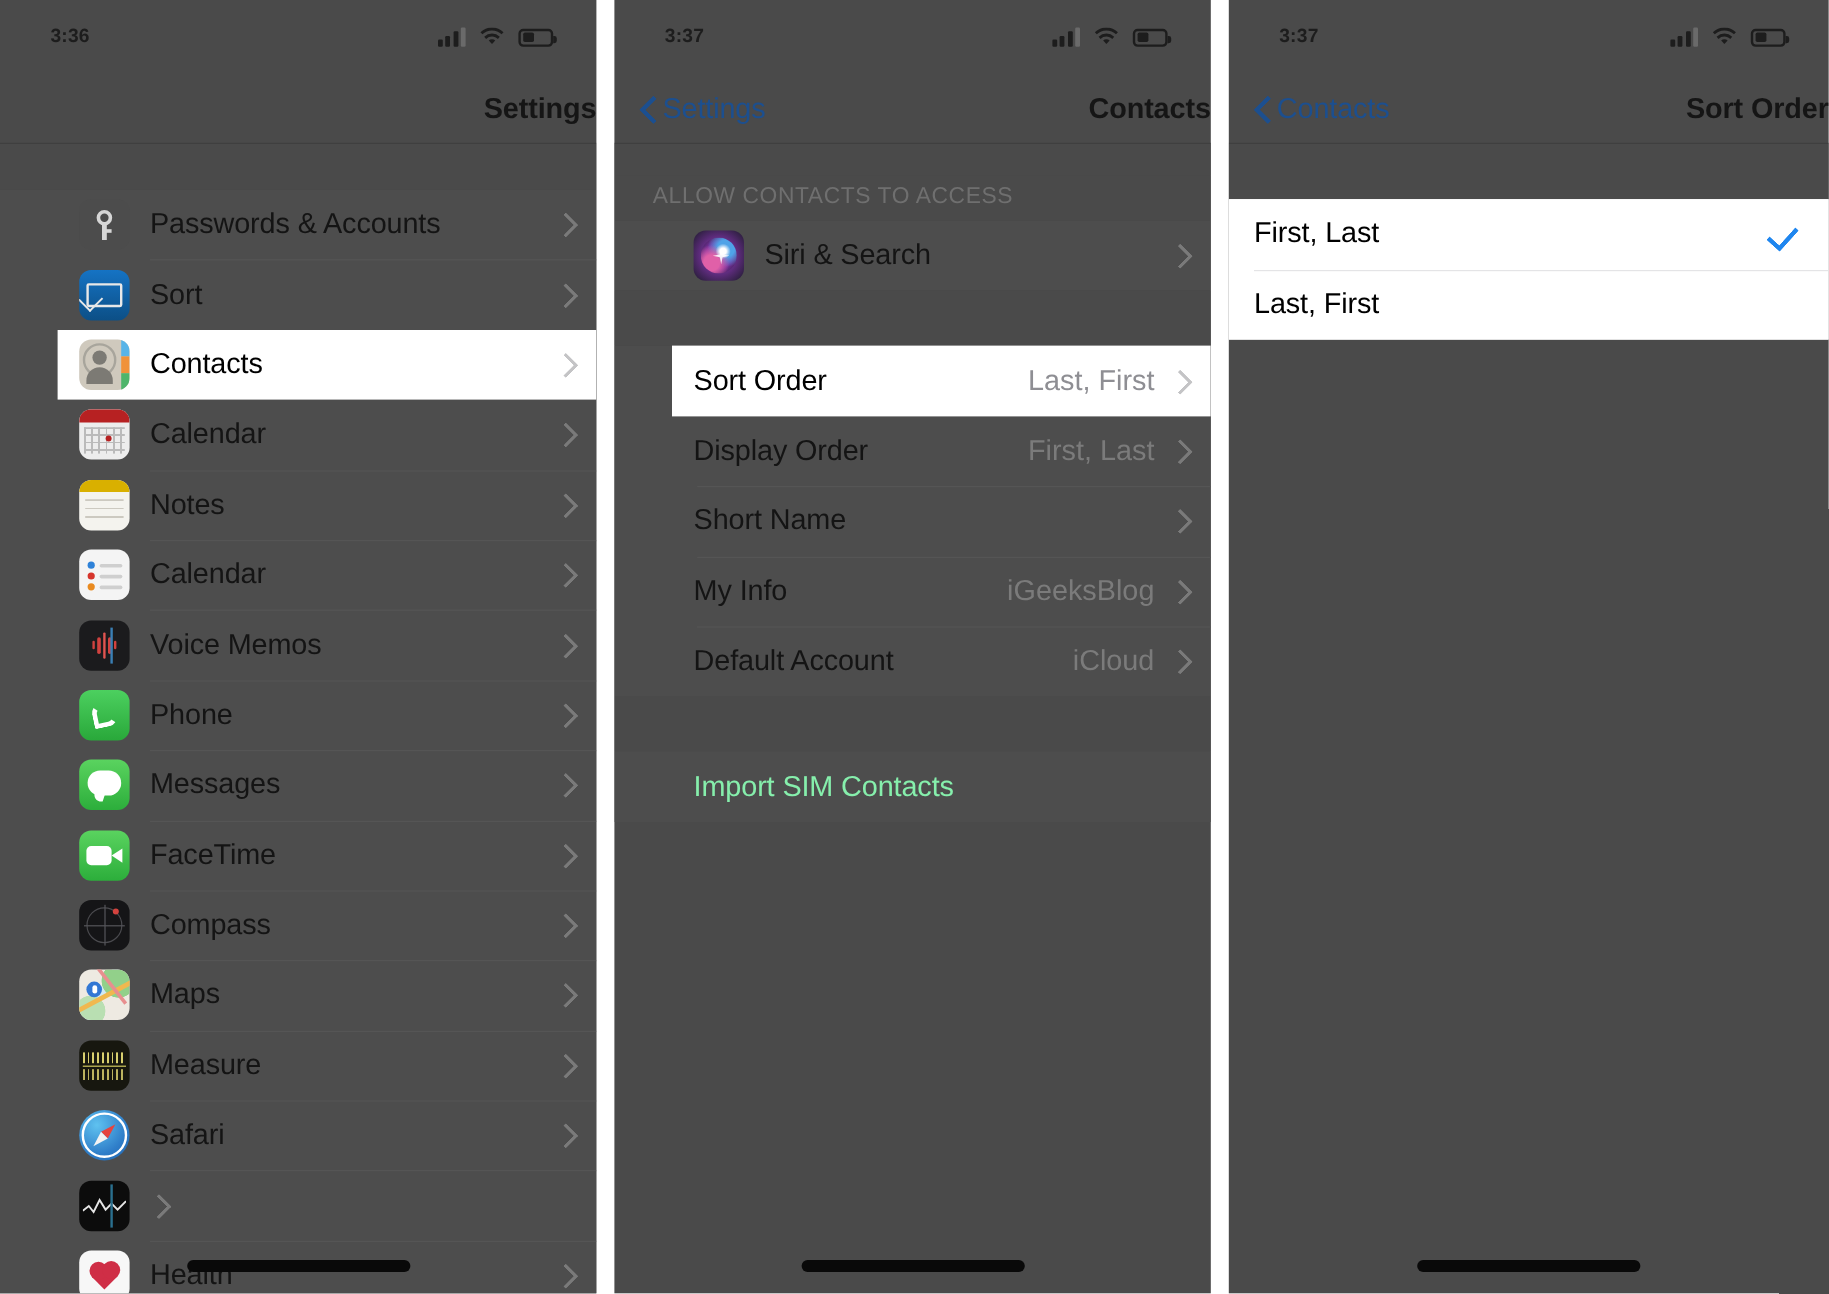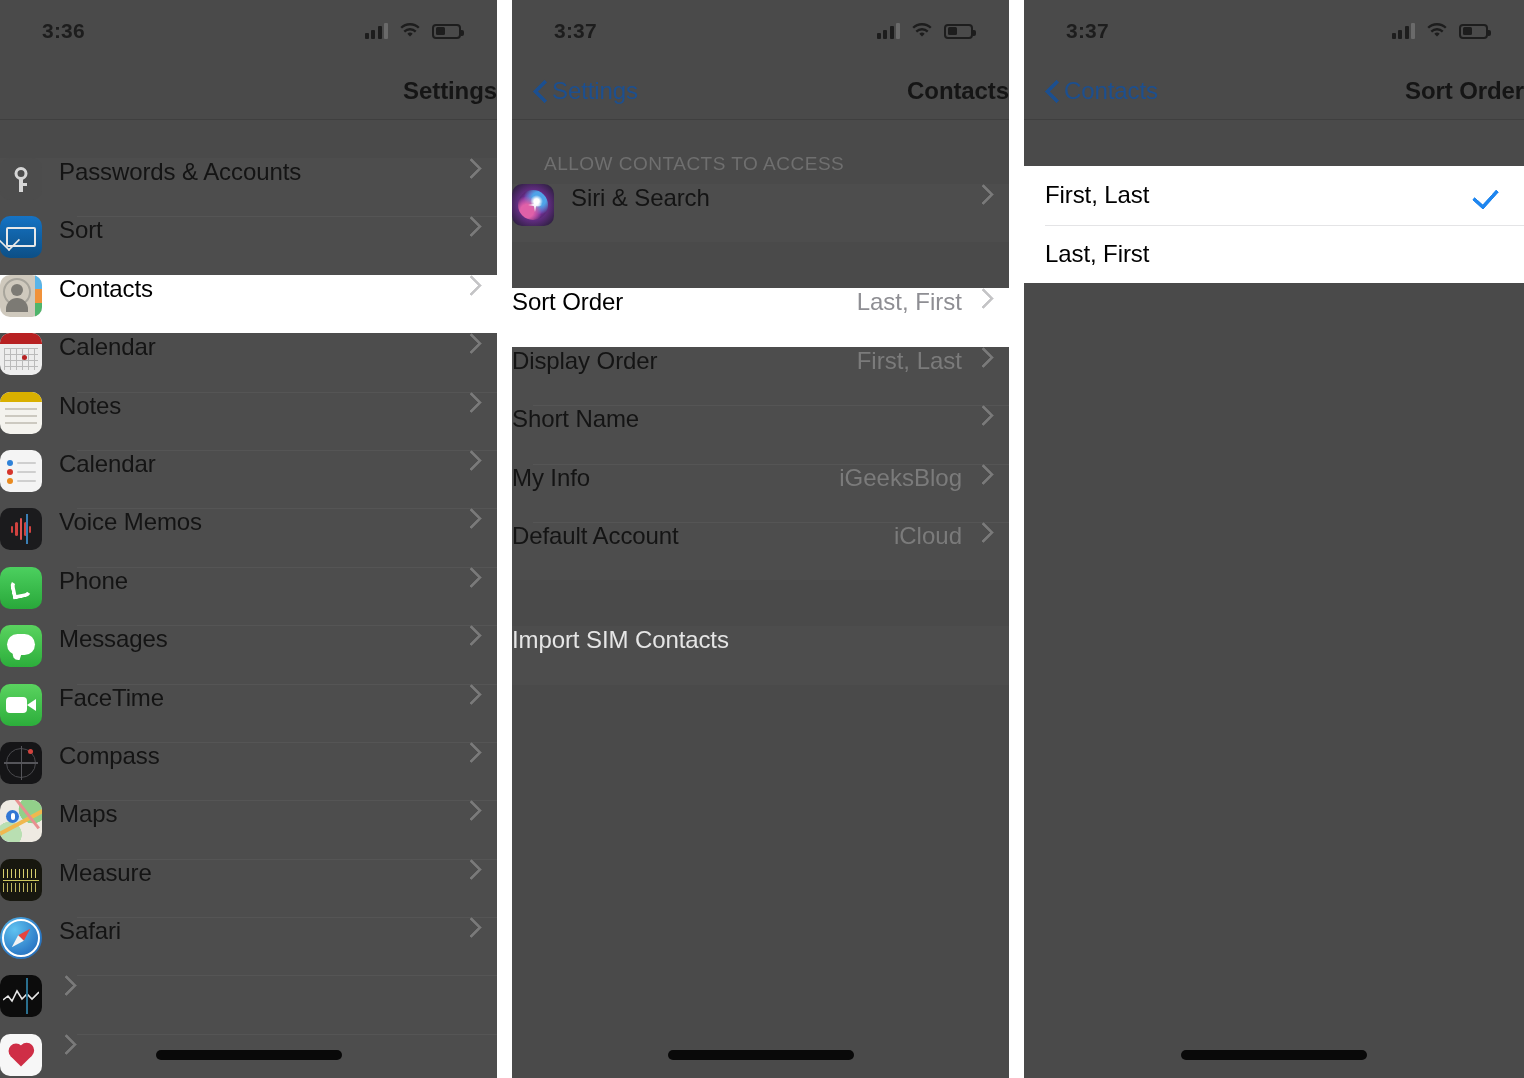--- a/index.html
+++ b/index.html
@@ -35,21 +35,21 @@
   
   .statusbar {
     position: relative;
     height: 62px;
     display: flex;
     align-items: center;
     justify-content: space-between;
     padding: 0 36px 0 42px;
   }
   .clock {
-    font-size: 21px;
+    font-size: 16px;
     font-weight: 600;
     color: #1d1d1d;
     letter-spacing: .2px;
   }
   .status-icons { display: flex; align-items: center; gap: 11px; }
   .signal { display: flex; align-items: flex-end; gap: 2.5px; height: 16px; }
   .signal i { display: block; width: 4px; background: #1d1d1d; border-radius: 1px; }
   .signal i:nth-child(1) { height: 6px; }
   .signal i:nth-child(2) { height: 9px; }
   .signal i:nth-child(3) { height: 13px; }
@@ -103,23 +103,25 @@
     border-radius: 1px;
   }
   .nav-back-label { font-size: 24px; color: #1c4f8f; letter-spacing: -.1px; }
 
   
   .spacer-top { height: 38px; }
   .group { background: #4d4d4d; }
   .row {
     position: relative;
     display: flex;
-    align-items: flex-start;
+    align-items: center;
     height: 58.4px;
+    padding-left: 18px;
     padding-right: 22px;
+    margin-left: 48px;
   }
   .row + .row::before {
     content: "";
     position: absolute; left: 77px; right: 0; top: 0;
     height: 1px; background: #555555;
   }
   .row-plain + .row-plain::before { left: 21px; }
   .row-icon {
     width: 42px; height: 42px;
     border-radius: 10px;
@@ -168,21 +170,21 @@
   .section-header {
     font-size: 19px;
     color: #6f6f6f;
     letter-spacing: .5px;
     padding: 0 0 9px 32px;
     height: 38px;
     display: flex;
     align-items: flex-end;
   }
   .gap-block { background: #4a4a4a; }
-  .link-row .row-label { color: #e5e5e5; }
+  .link-row .row-label { color: #86efac; }
 
   
   .white-group { background: #ffffff; }
   .white-row {
     position: relative;
     display: flex;
     align-items: center;
     height: 58.5px;
     padding: 0 24px 0 21px;
     background: #ffffff;
@@ -574,20 +576,21 @@
             </span>
           <i class="vline"></i>
         </span>
         <span class="chev"></span>
       </div>
 
       <div class="row">
         <span class="row-icon ico-health">
             <i class="heart"></i>
           </span>
+        <span class="row-label">Health</span>
         <span class="chev"></span>
       </div>
 
     </div>
 
     <div class="home-ind"></div>
   </div>
 
   <div class="gap"></div>
 

